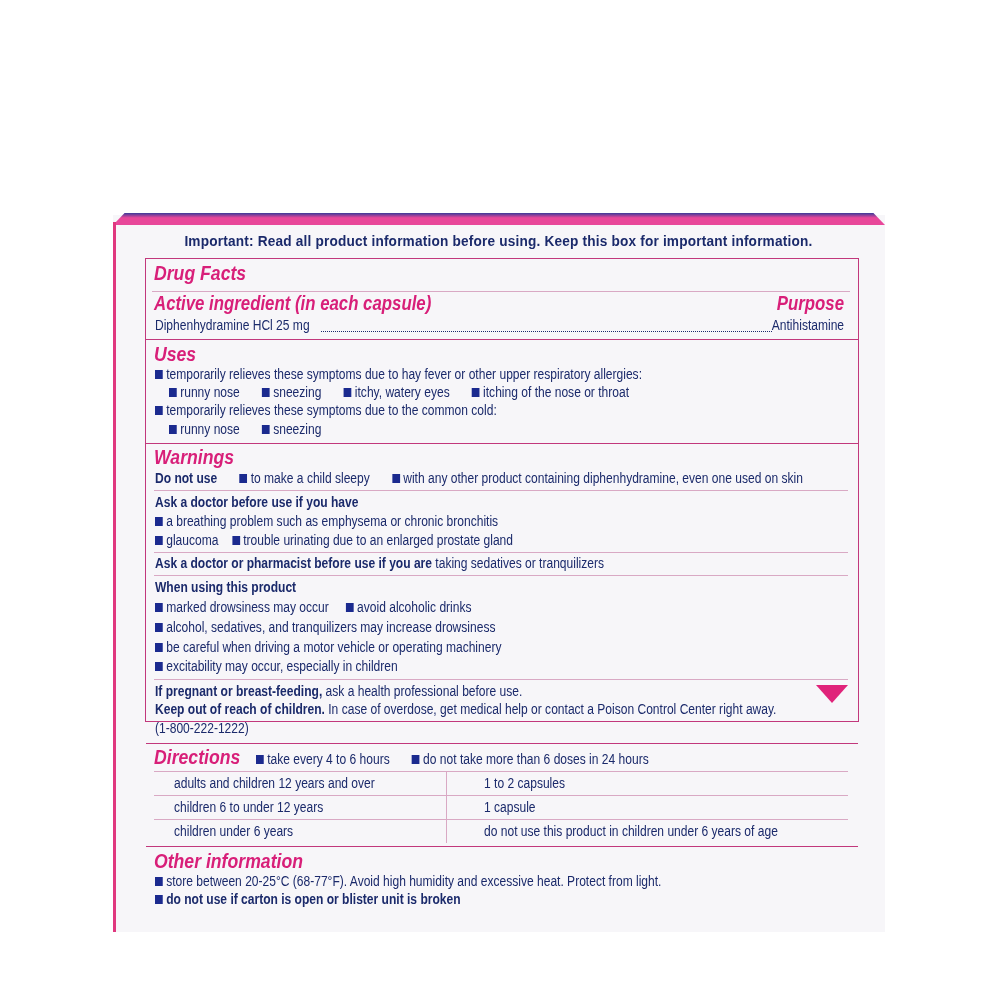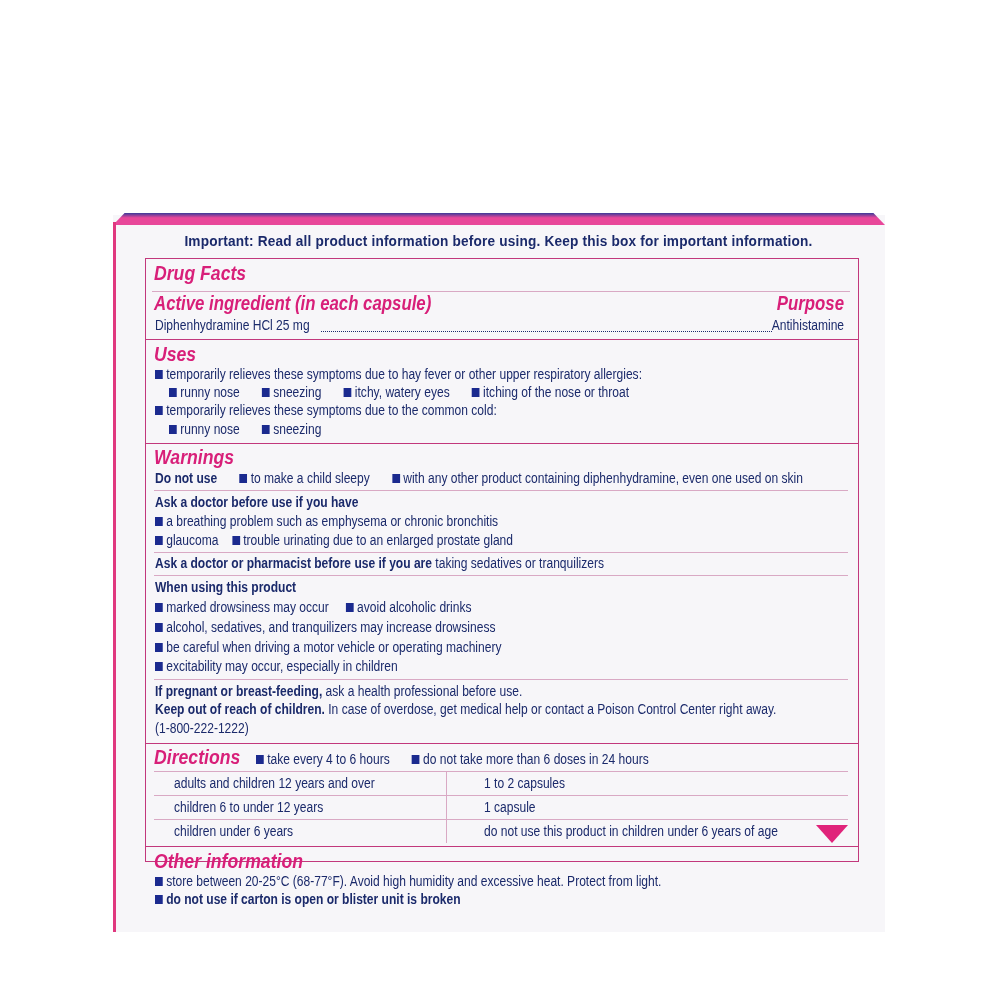--- a/index.html
+++ b/index.html
@@ -6,21 +6,21 @@
   body { width:1000px; height:1000px; background:#ffffff; position:relative; overflow:hidden;
          font-family:"Liberation Sans", sans-serif; color:#1b2a6b; }
   .carton { position:absolute; left:113px; top:215px; width:772px; height:717px; background:#f7f6f9; }
   .top-strip { position:absolute; left:113px; top:213px; width:772px; height:12px;
                background:linear-gradient(180deg,#3b3a9a 0%,#e8479a 40%,#e8479a 100%);
                clip-path:polygon(1.5% 0,98.5% 0,100% 100%,0 100%); }
   .left-edge { position:absolute; left:113px; top:222px; width:3px; height:710px; background:#e0387f; }
   .important { position:absolute; left:113px; top:233px; width:820px; text-align:center;
                font-weight:bold; font-size:14.5px; letter-spacing:0.2px; color:#1b2a6b;
                transform:scaleX(0.94); transform-origin:left; }
-  .panel { position:absolute; left:145px; top:258px; width:714px; height:604px;
+  .panel { position:absolute; left:145px; top:258px; width:714px; height:464px;
            border:1.5px solid #c2387c; box-sizing:border-box; }
   .sec { position:absolute; left:0; right:0; border-top:1.5px solid #c2387c; }
   .thin { position:absolute; left:8px; right:10px; border-top:1px solid #d9a9c4; }
   .h { position:absolute; color:#d81f79; font-weight:bold; font-style:italic;
        font-size:21px; transform:scaleX(0.84); transform-origin:left; white-space:nowrap; }
   .t { position:absolute; font-size:14px; white-space:nowrap; transform:scaleX(0.86); transform-origin:left; color:#1b2a6b; }
   .b { font-weight:bold; }
   .sq { display:inline-block; width:9px; height:9px; background:#1b2a8f; margin-right:4px; vertical-align:0px; }
   .gap { display:inline-block; width:22px; }
   .dots { position:absolute; left:175px; right:86px; top:77px; border-bottom:1.5px dotted #1b2a6b; height:0; }

